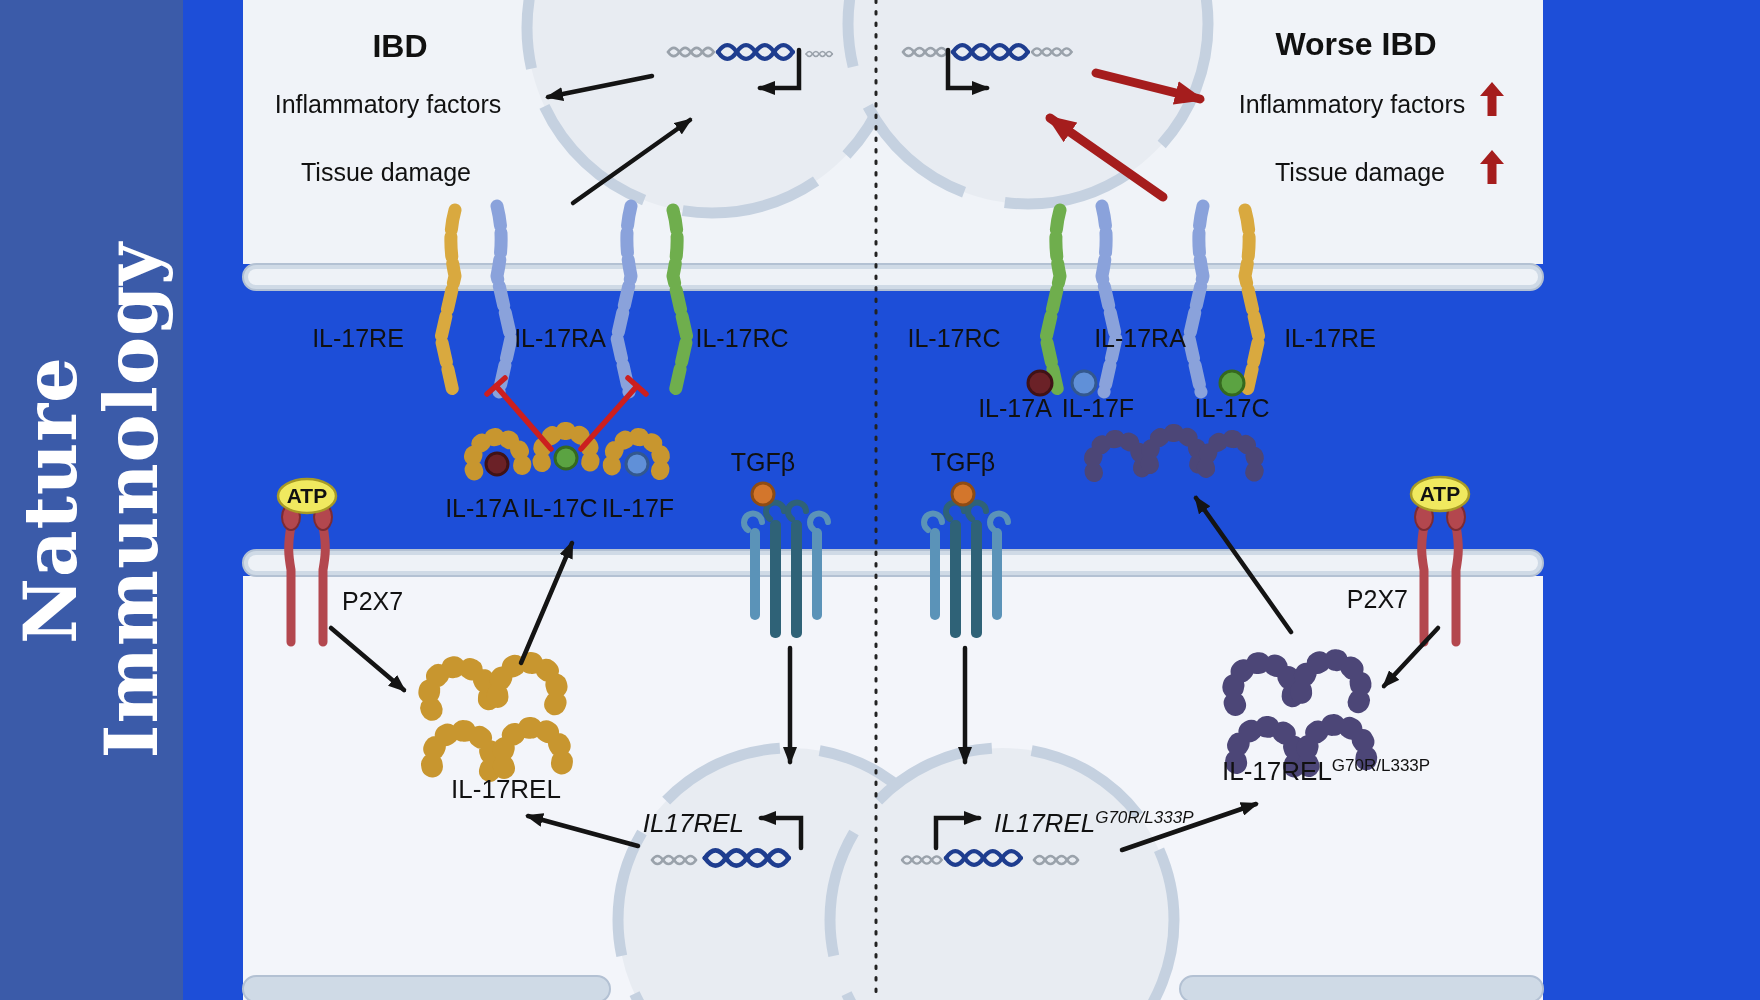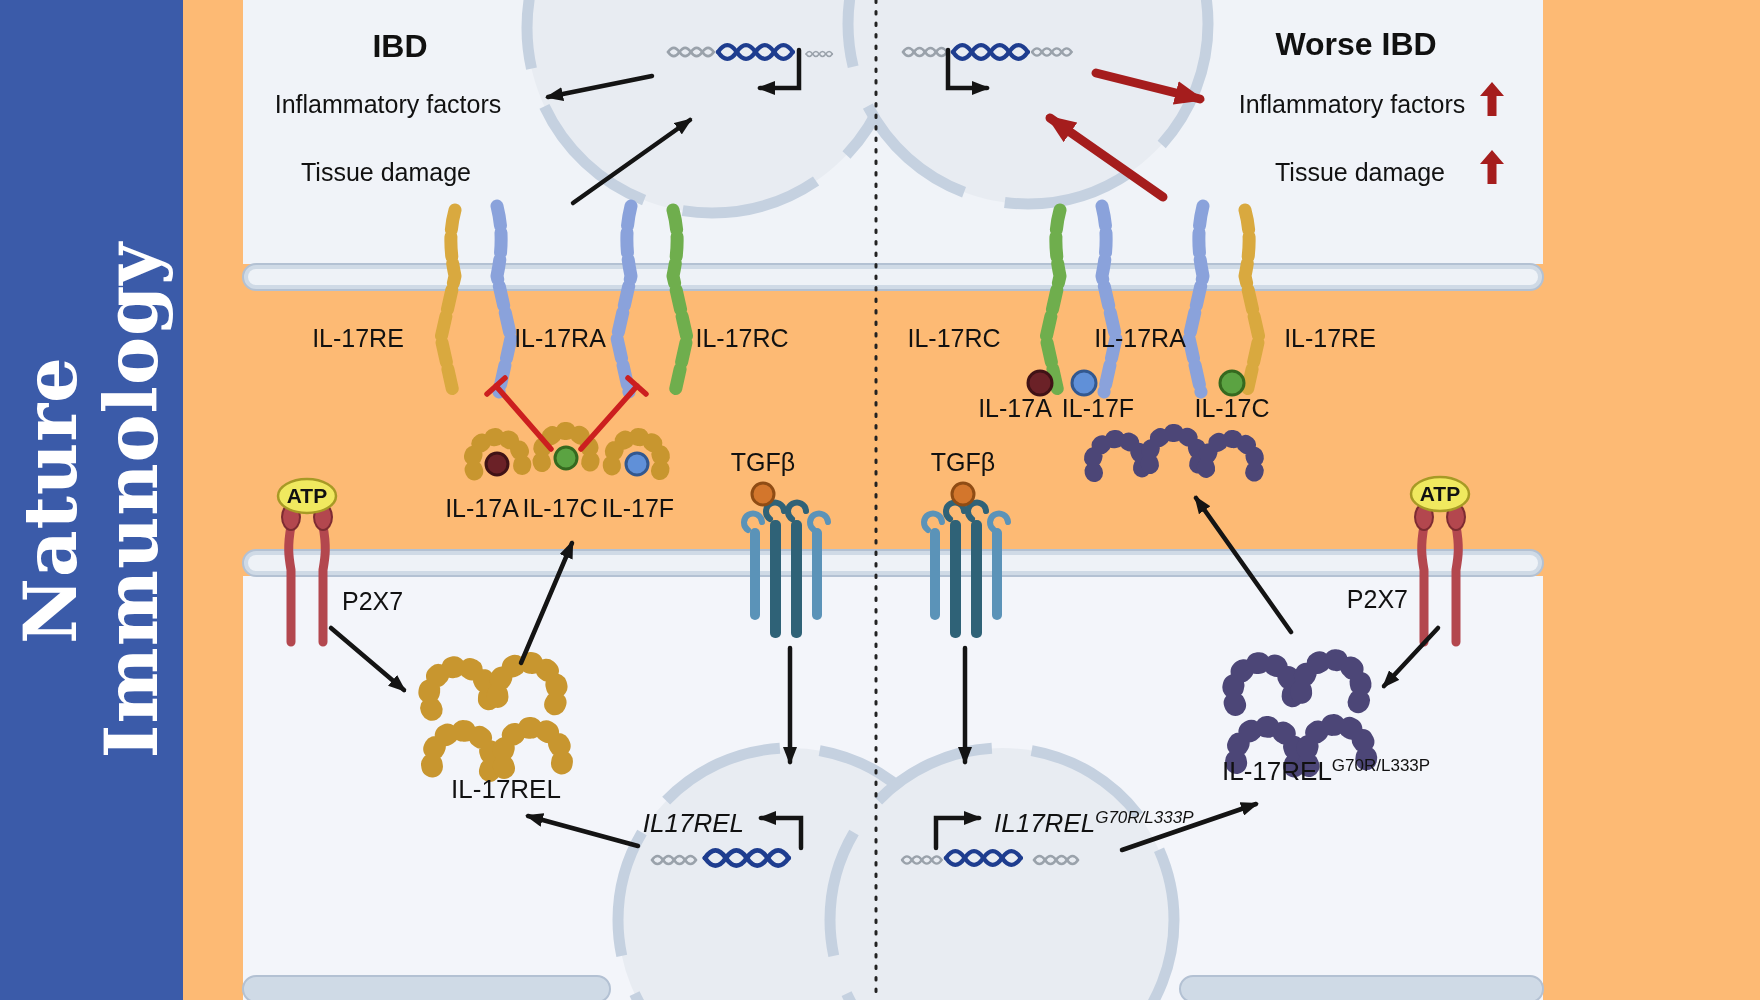--- a/index.html
+++ b/index.html
@@ -1,16 +1,16 @@
 <!DOCTYPE html>
 <html><head>
 <meta charset="utf-8">
 <style>
   html,body{margin:0;padding:0;background:#fff;}
-  .stage{position:relative;width:1760px;height:1000px;background:#fdba74;overflow:hidden;
+  .stage{position:relative;width:1760px;height:1000px;background:#1d4ed8;overflow:hidden;
          font-family:"Liberation Sans",sans-serif;}
   .banner{position:absolute;left:0;top:0;width:183px;height:1000px;background:#3b5ba9;}
   .banner-text{position:absolute;left:50%;top:50%;transform:translate(-50%,-50%) rotate(-90deg);
          color:#ffffff;font-family:"DejaVu Serif",serif;font-weight:700;font-size:72px;
          line-height:1.12;text-align:center;white-space:nowrap;letter-spacing:1px;}
   .banner-text span{display:block;}
   svg{position:absolute;left:0;top:0;}
   text{font-family:"Liberation Sans",sans-serif;fill:#111;}
   .t-label{font-size:25px;}
   .t-title{font-size:32px;font-weight:700;}

